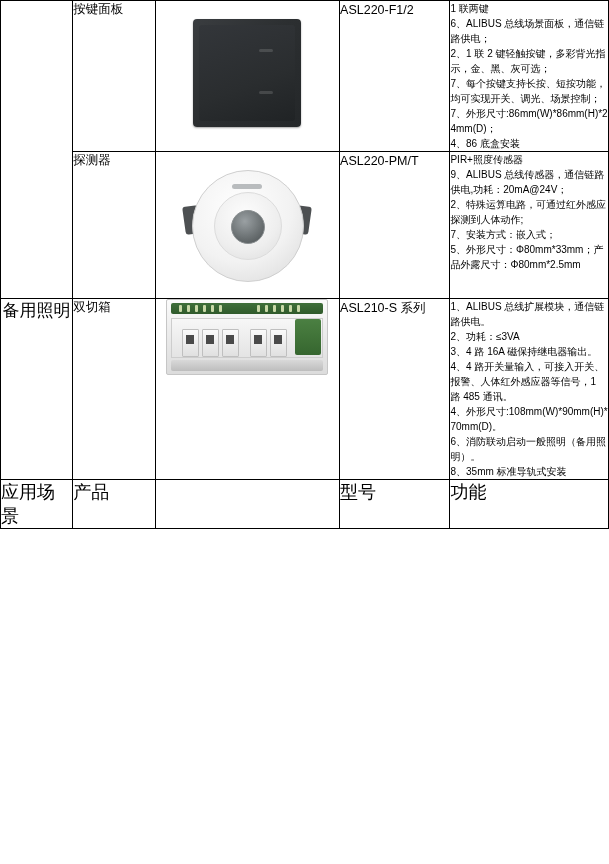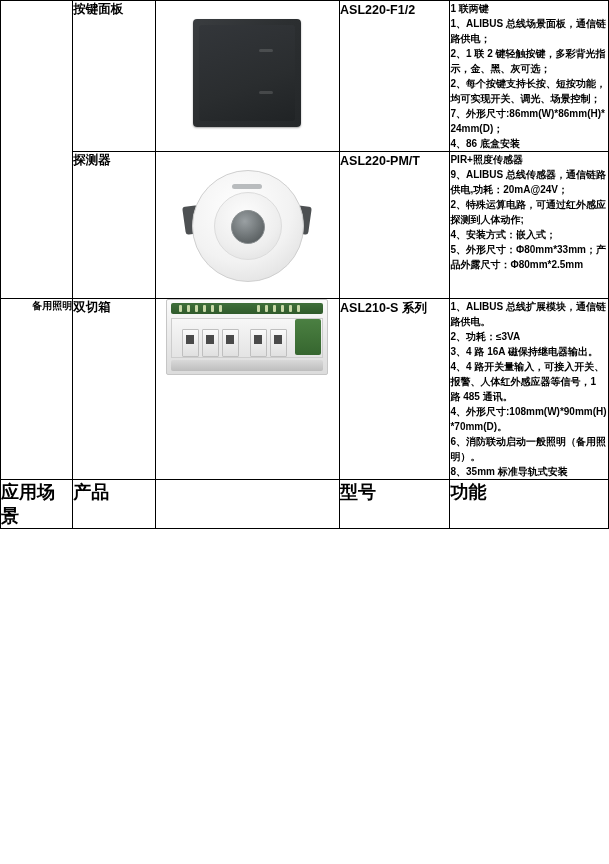--- a/index.html
+++ b/index.html
@@ -11,37 +11,36 @@
     width: 609px;
     height: 864px;
     font-family: "Liberation Sans", "DejaVu Sans", sans-serif;
     color: #000000;
     overflow: hidden;
   }
   table.spec-table {
     border-collapse: collapse;
     width: 609px;
     table-layout: fixed;
-    font-weight: bold;
   }
   table.spec-table td {
     border: 1px solid #000000;
     vertical-align: top;
     padding: 0;
   }
   .col-scene { width: 72px; }
   .col-product { width: 82px; }
   .col-image { width: 184px; }
   .col-model { width: 110px; }
   .col-func { width: 158px; }
 
   .cell-scene {
-    font-size: 10px;
+    font-size: 17px;
     padding: 6px 4px 4px 4px;
-    text-align: right;
+    text-align: center;
     vertical-align: middle;
   }
   .cell-product {
     font-size: 12.5px;
     padding: 6px 4px 4px 6px;
     vertical-align: middle;
     text-align: left;
   }
   .cell-model {
     font-size: 12.5px;
@@ -240,23 +239,23 @@
         <div class="img-wrap">
           <div class="keypad">
             <span class="kp-dot a"></span>
             <span class="kp-dot b"></span>
           </div>
         </div>
       </td>
       <td class="cell-model">ASL220-F1/2</td>
       <td class="cell-func">
         <div>1 联两键</div>
-        <div>1、ALIBUS 总线场景面板，通信链路供电；</div>
+        <div>6、ALIBUS 总线场景面板，通信链路供电；</div>
         <div>2、1 联 2 键轻触按键，多彩背光指示，金、黑、灰可选；</div>
-        <div>2、每个按键支持长按、短按功能，均可实现开关、调光、场景控制；</div>
+        <div>7、每个按键支持长按、短按功能，均可实现开关、调光、场景控制；</div>
         <div>7、外形尺寸:86mm(W)*86mm(H)*24mm(D)；</div>
         <div>4、86 底盒安装</div>
       </td>
     </tr>
 
     <tr>
       <td class="cell-product">探测器</td>
       <td class="cell-image">
         <div class="img-wrap">
           <div class="sensor">
@@ -267,21 +266,21 @@
             <span class="slot"></span>
             <span class="lens"></span>
           </div>
         </div>
       </td>
       <td class="cell-model">ASL220-PM/T</td>
       <td class="cell-func">
         <div>PIR+照度传感器</div>
         <div>9、ALIBUS 总线传感器，通信链路供电,功耗：20mA@24V；</div>
         <div>2、特殊运算电路，可通过红外感应探测到人体动作;</div>
-        <div>4、安装方式：嵌入式；</div>
+        <div>7、安装方式：嵌入式；</div>
         <div>5、外形尺寸：Φ80mm*33mm；产品外露尺寸：Φ80mm*2.5mm</div>
       </td>
     </tr>
 
     <tr>
       <td class="cell-scene">备用照明</td>
       <td class="cell-product">双切箱</td>
       <td class="cell-image">
         <div class="din-wrap">
           <div class="din">

